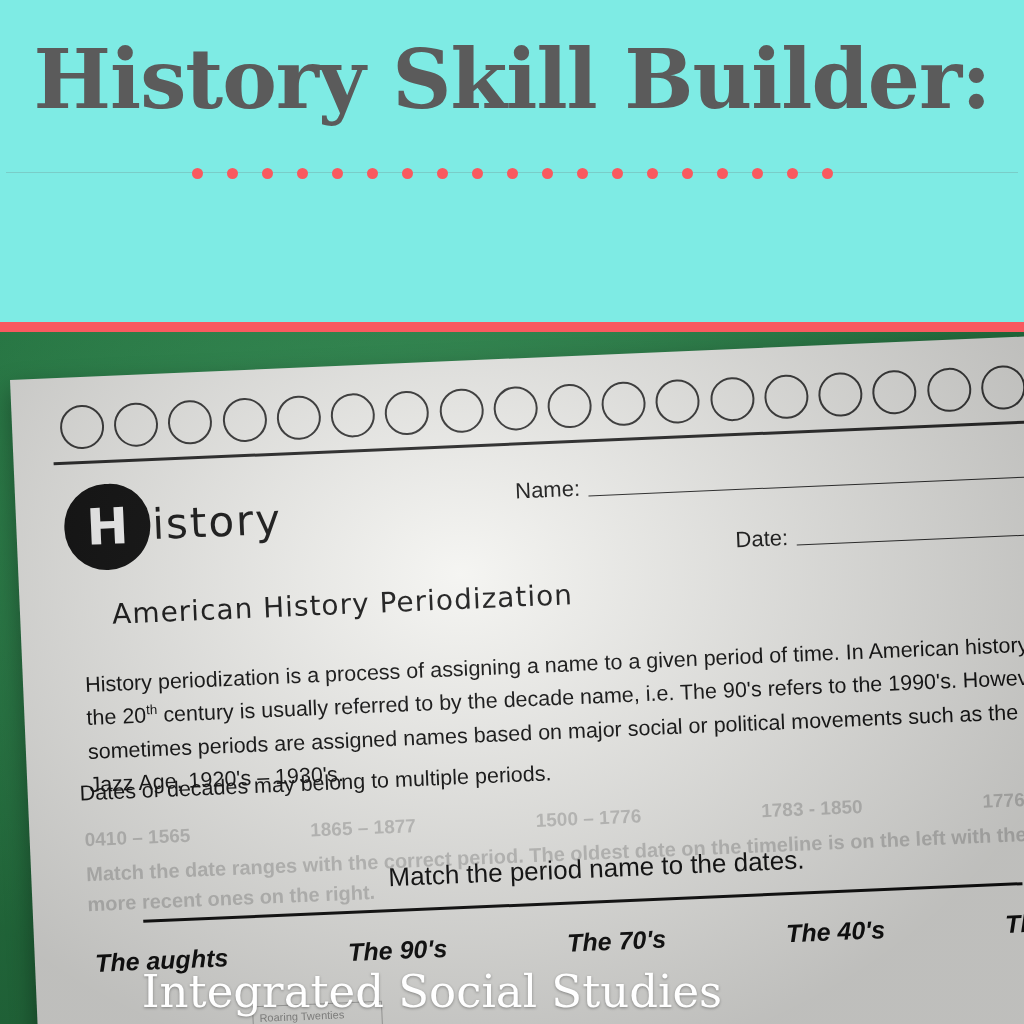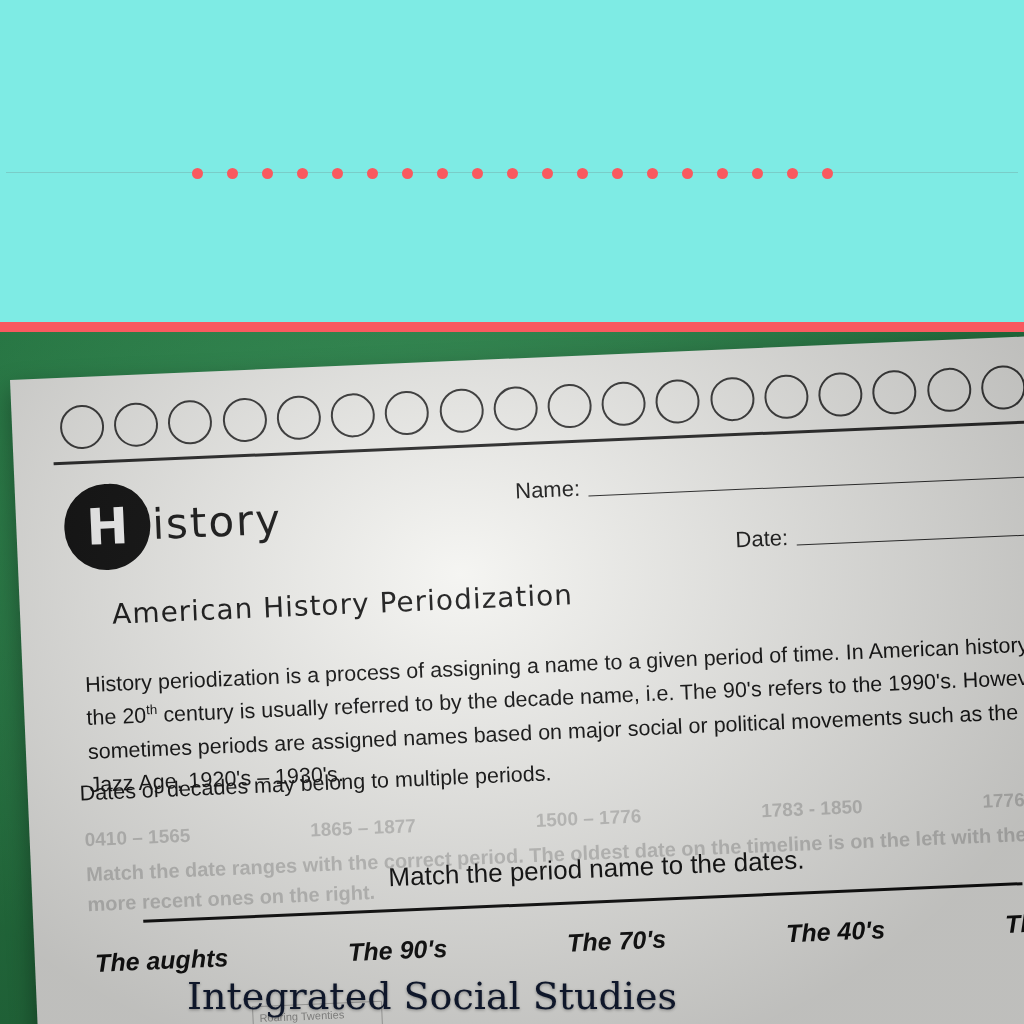--- a/index.html
+++ b/index.html
@@ -325,32 +325,33 @@
     line-height: 1.45;
   }
 
   .footer-brand {
     position: absolute;
     left: 0;
     bottom: 6px;
     width: 864px;
     text-align: center;
     font-family: "DejaVu Serif", serif;
-    font-size: 38px;
-    color: #0f172a;
+    font-size: 45px;
+    color: #ffffff;
     text-shadow: 0 1px 3px rgba(0,0,0,0.35);
     z-index: 5;
   }
 </style>
 </head>
 <body>
 
 <div class="page">
 
   <div class="header-band">
+    <div class="header-title">History Skill Builder:</div>
 
     <div class="dot-rule">
       <div class="hair"></div>
       <div class="dots"><span class="dot"></span><span class="dot"></span><span class="dot"></span><span class="dot"></span><span class="dot"></span><span class="dot"></span><span class="dot"></span><span class="dot"></span><span class="dot"></span><span class="dot"></span><span class="dot"></span><span class="dot"></span><span class="dot"></span><span class="dot"></span><span class="dot"></span><span class="dot"></span><span class="dot"></span><span class="dot"></span><span class="dot"></span></div>
     </div>
 
   </div>
   <div class="red-rule"></div>
 
   <div class="photo">

